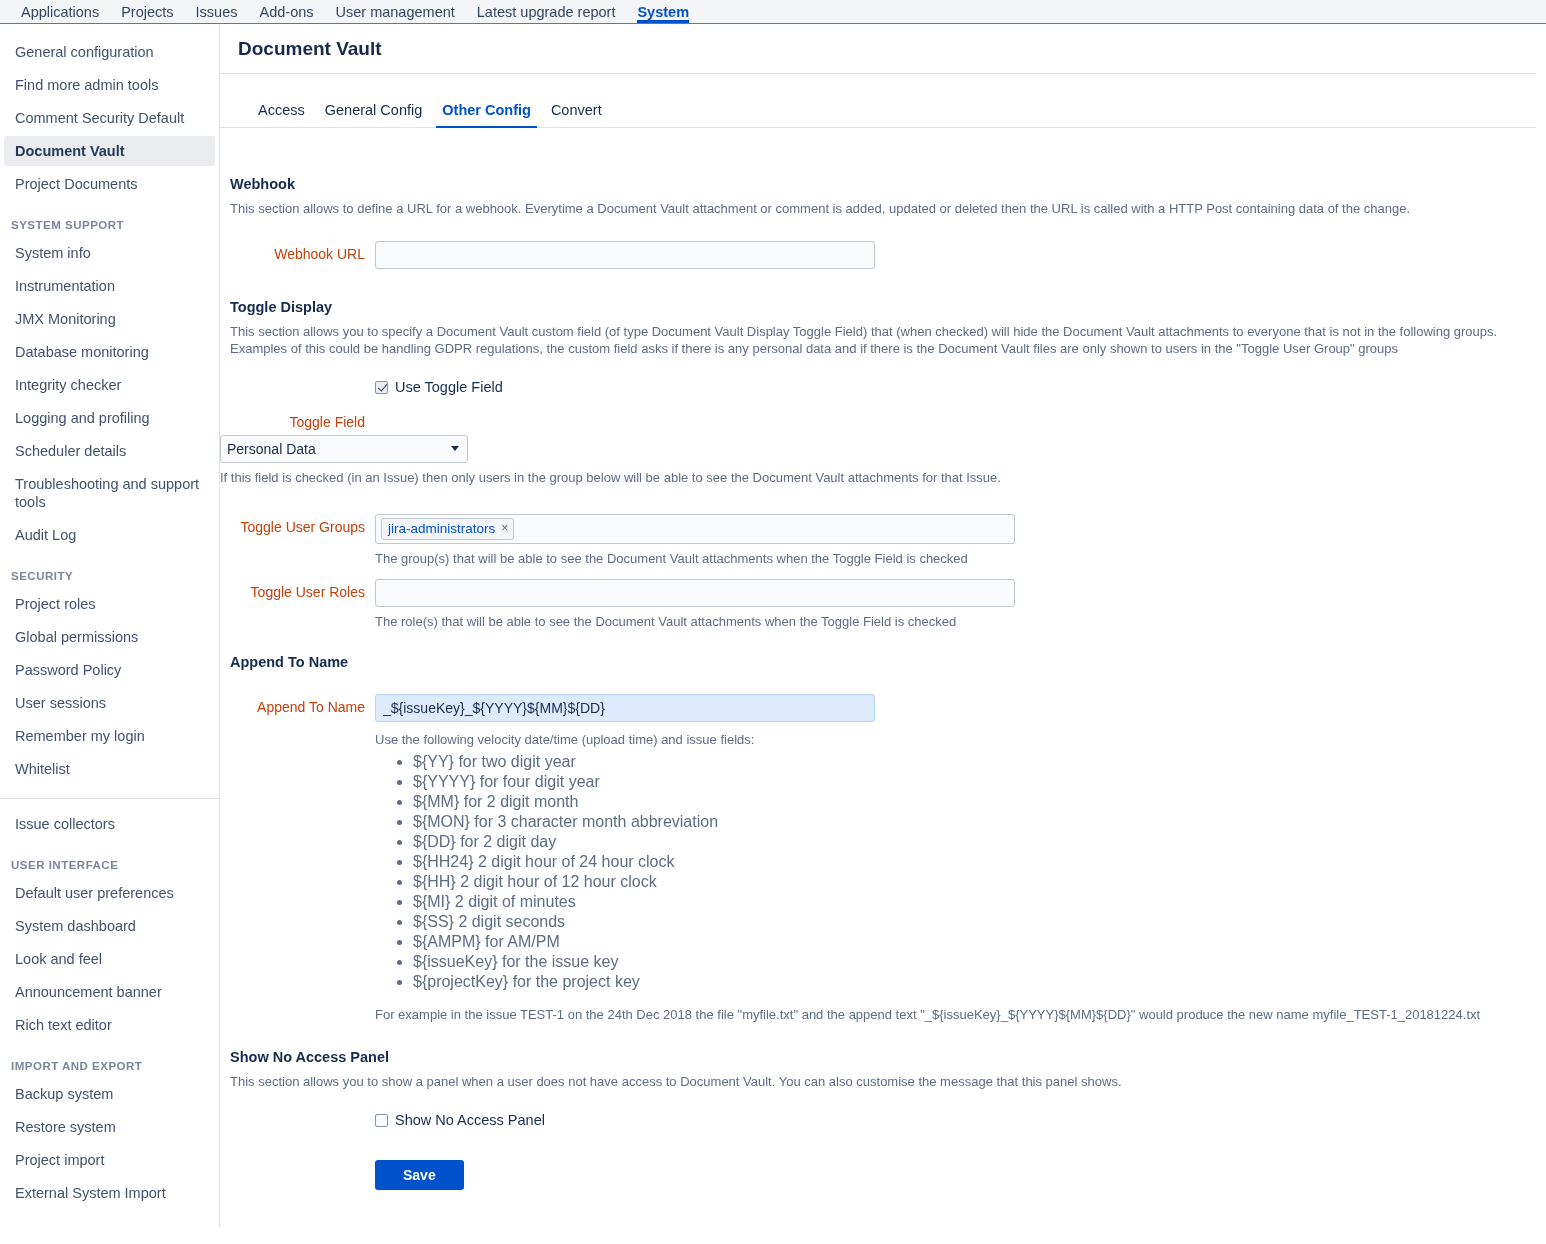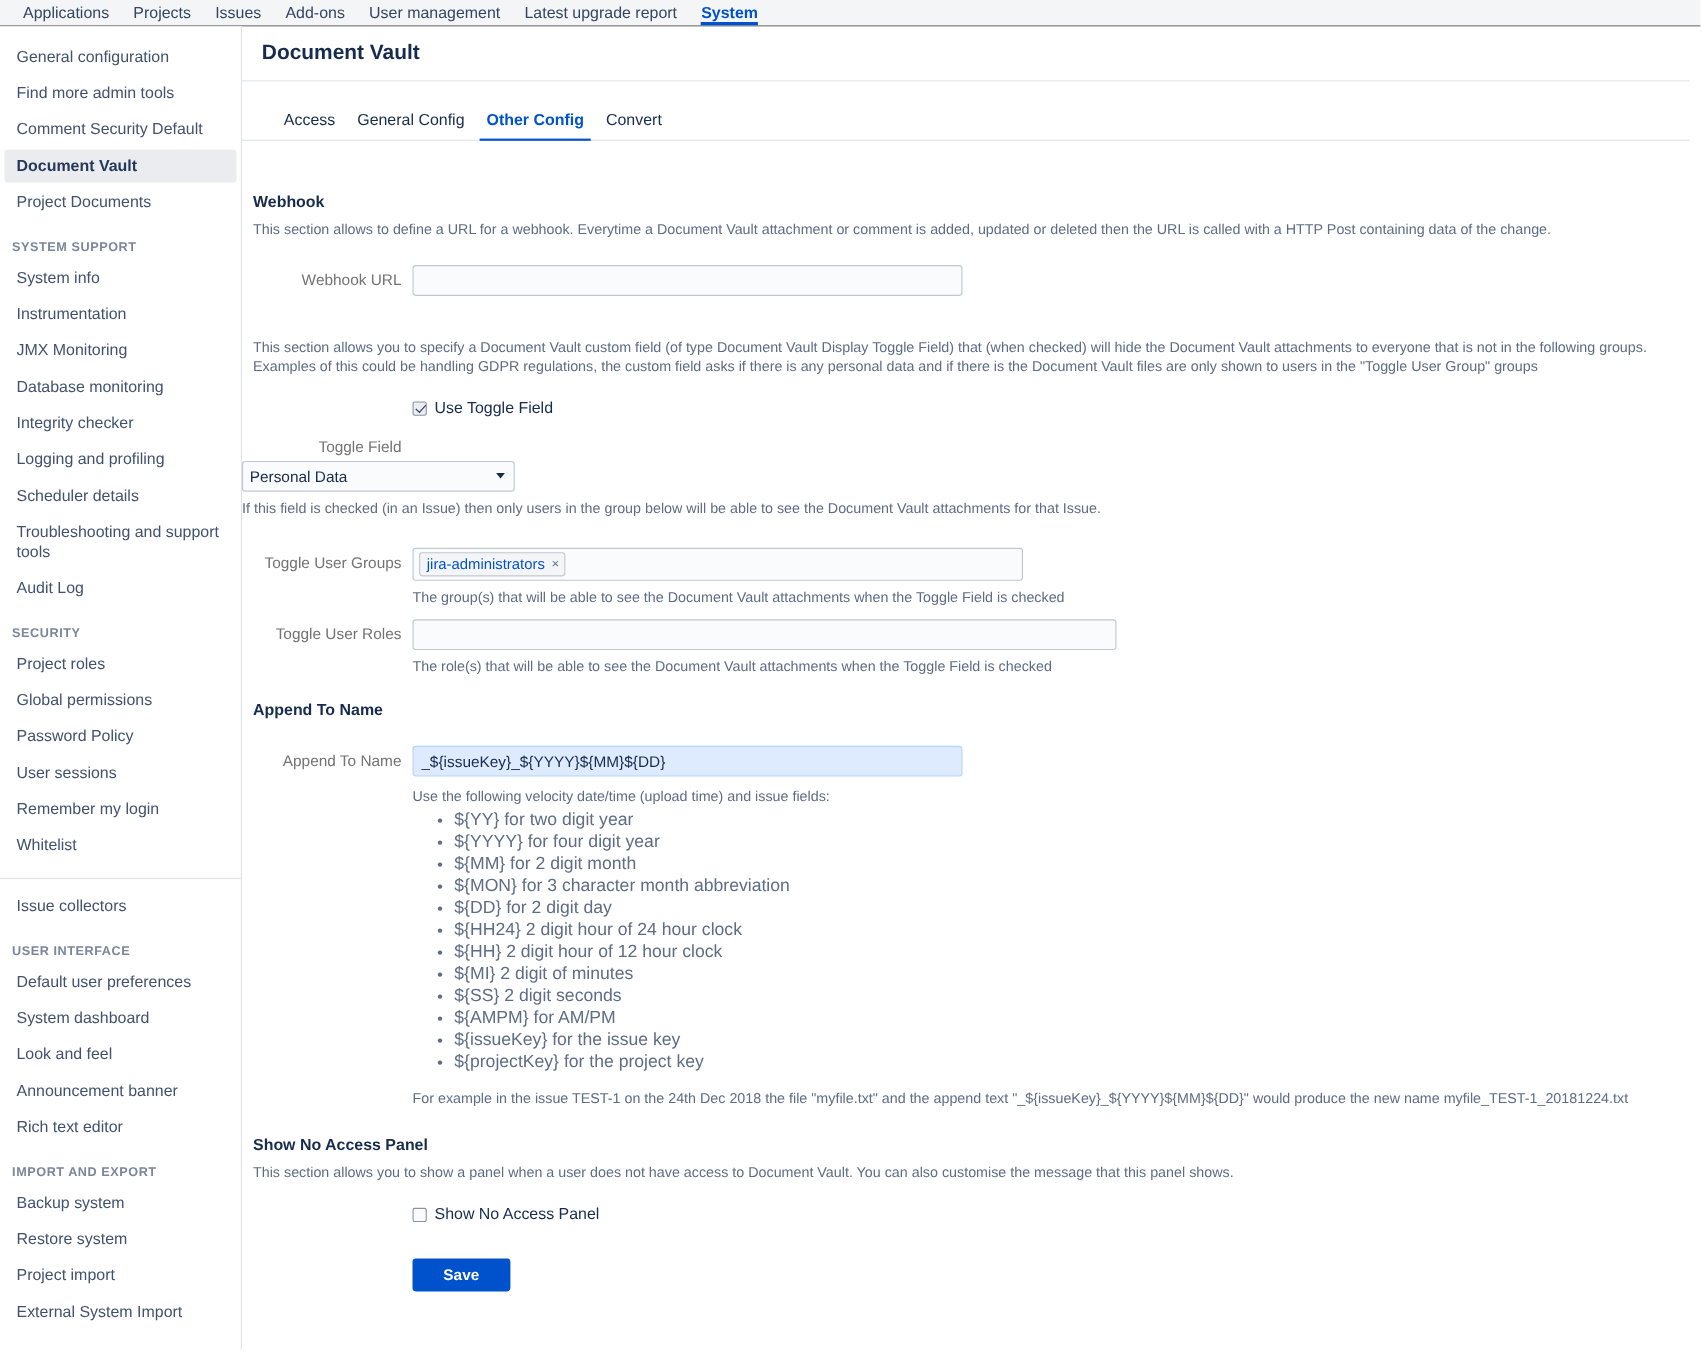--- a/index.html
+++ b/index.html
@@ -142,21 +142,21 @@
   .row {
     display: flex;
     align-items: flex-start;
   }
   .row-label {
     width: 155px;
     min-width: 155px;
     text-align: right;
     padding-right: 10px;
     font-size: 14px;
-    color: #737373;
+    color: #c2410c;
     line-height: 26px;
   }
   .row-field { flex: 1; }
 
   .txtinput {
     height: 28px;
     border: 1px solid #C1C7D0;
     border-radius: 3px;
     background: #FAFBFC;
     font-size: 14px;
@@ -196,21 +196,21 @@
   }
 
   .hint {
     font-size: 13px;
     color: #5E6C84;
     margin-top: 6px;
     line-height: 17px;
   }
 
   .tokenbox {
-    width: 555px;
+    width: 640px;
     min-height: 28px;
     border: 1px solid #C1C7D0;
     border-radius: 3px;
     background: #FAFBFC;
     padding: 3px 5px;
     display: flex;
     align-items: center;
     flex-wrap: wrap;
     gap: 4px;
   }
@@ -380,20 +380,21 @@
       </div>
 
       <div class="row" style="margin-top: 24px;">
         <div class="row-label">Webhook URL</div>
         <div class="row-field">
           <input class="txtinput" style="width: 500px;" type="text" value="">
         </div>
       </div>
 
       <div style="padding: 30px 10px 0 10px;">
+        <div class="section-title">Toggle Display</div>
         <div class="section-desc">This section allows you to specify a Document Vault custom field (of type Document Vault Display Toggle Field) that (when checked) will hide the Document Vault attachments to everyone that is not in the following groups. Examples of this could be handling GDPR regulations, the custom field asks if there is any personal data and if there is the Document Vault files are only shown to users in the "Toggle User Group" groups</div>
       </div>
 
       <div class="row" style="margin-top: 22px;">
         <div class="row-label"></div>
         <div class="row-field">
           <div class="cb-row">
             <div class="cb checked"></div>
             <span class="cb-label">Use Toggle Field</span>
           </div>

